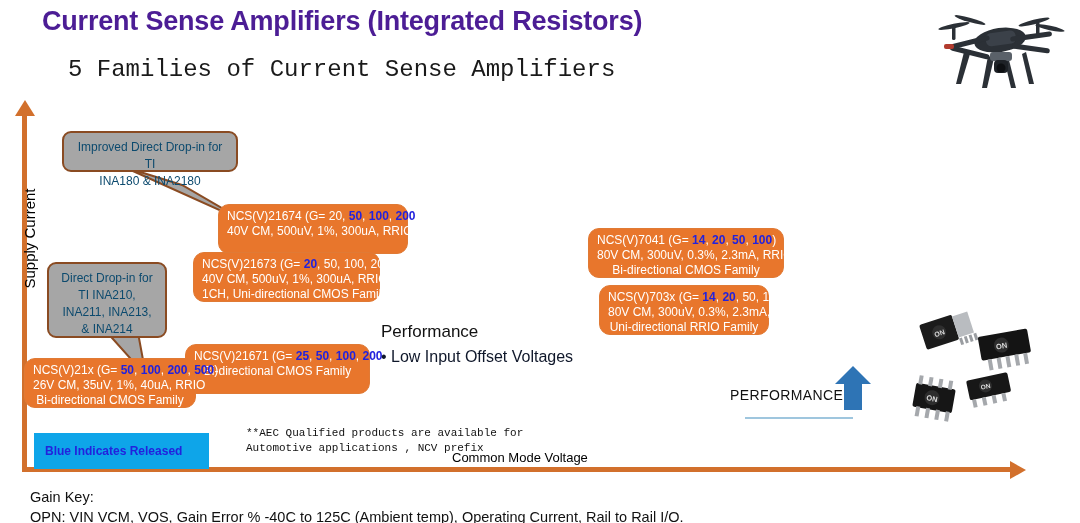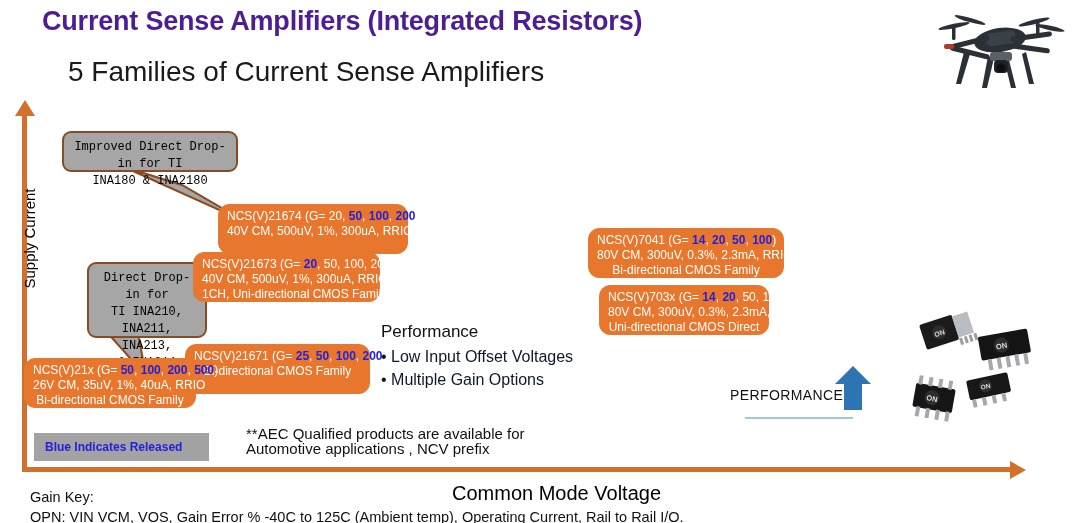--- a/index.html
+++ b/index.html
@@ -13,21 +13,21 @@
   .stage{position:absolute;inset:0;}
 
   
   .title{
     position:absolute;left:42px;top:6px;
     font-size:27px;font-weight:bold;color:#4c1d95;
     letter-spacing:-0.2px;white-space:nowrap;
   }
   .subtitle{
     position:absolute;left:68px;top:56px;
-    font-size:28px;color:#1a1a1a;white-space:nowrap;
+    font-size:24px;color:#1a1a1a;white-space:nowrap;font-family:Liberation Mono, monospace;
   }
 
   
   .axis-v{
     position:absolute;left:22px;top:112px;width:5px;height:360px;
     background:#d2702c;
   }
   .axis-v-head{
     position:absolute;left:15px;top:100px;width:0;height:0;
     border-left:10px solid transparent;border-right:10px solid transparent;
@@ -41,22 +41,22 @@
     position:absolute;left:1010px;top:461px;width:0;height:0;
     border-top:9px solid transparent;border-bottom:9px solid transparent;
     border-left:16px solid #d2702c;
   }
   .axis-label-y{
     position:absolute;left:-26px;top:230px;width:110px;
     transform:rotate(-90deg);
     text-align:center;font-size:15px;color:#000;
   }
   .axis-label-x{
-    position:absolute;left:452px;top:482px;
-    font-size:20px;color:#000;
+    position:absolute;left:452px;top:450px;
+    font-size:13px;color:#000;
   }
 
   
   .obox{
     position:absolute;
     background:#e8762c;
     border:1.5px solid #e07a35;
     border-radius:11px;
     color:#ffffff;
     text-align:center;
@@ -68,48 +68,47 @@
   }
   .obox .hl{color:#2222dd;font-weight:bold;}
   .obox .ln{display:block;}
 
   
   .callout{
     position:absolute;
     background:#a6a6a6;
     border:2px solid #8a4b22;
     border-radius:9px;
-    color:#000000;
+    color:#0c4a6e;
     text-align:center;
     font-size:12px;
     line-height:17px;
     padding:6px 10px;
     box-sizing:border-box;
-    font-family:Liberation Mono, monospace;
   }
 
   
   .perf-head{position:absolute;left:381px;top:322px;font-size:17px;color:#111;}
   .perf-list{position:absolute;left:381px;top:345px;font-size:16px;color:#0f172a;line-height:23px;}
   .perf-list div{white-space:nowrap;}
 
   
   .legend{
-    position:absolute;left:34px;top:433px;width:175px;height:28px;
-    background:#a3a3a3;
+    position:absolute;left:34px;top:433px;width:175px;height:36px;
+    background:#0ea5e9;
     display:flex;align-items:center;
   }
   .legend span{
     font-size:12px;color:#2222dd;font-weight:bold;padding-left:11px;
   }
 
   
   .footnote{
     position:absolute;left:246px;top:426px;
-    font-size:15px;color:#111;line-height:15px;
+    font-size:11px;color:#111;line-height:15px;font-family:Liberation Mono, monospace;
   }
 
   
   .specs{
     position:absolute;left:30px;top:487px;
     font-size:14.5px;color:#111;line-height:20px;
   }
 
   
   .perf-word{
@@ -171,21 +170,21 @@
     <polygon points="6,2 126,56 64,20" fill="#a6a6a6" stroke="#8a4b22" stroke-width="2"></polygon>
   </svg>
   <div class="callout" style="left:62px;top:131px;width:176px;height:41px;">
     <div>Improved Direct Drop-in for TI</div>
     <div>INA180 &amp; INA2180</div>
   </div>
 
   <svg style="position:absolute;left:92px;top:318px;width:70px;height:62px;" viewBox="0 0 70 62">
     <polygon points="4,2 54,58 44,4" fill="#a6a6a6" stroke="#8a4b22" stroke-width="2"></polygon>
   </svg>
-  <div class="callout" style="left:47px;top:262px;width:120px;height:76px;margin-left:40px;">
+  <div class="callout" style="left:47px;top:262px;width:120px;height:76px;">
     <div>Direct Drop-in for</div>
     <div>TI INA210,</div>
     <div>INA211, INA213,</div>
     <div>&amp; INA214</div>
   </div>
 
   <div class="obox" id="p0" style="left:218px;top:204px;width:190px;height:50px;">
     <span class="ln">NCS(V)21674 (G= <span>20</span>, <span class="hl">50</span>, <span class="hl">100</span>, <span class="hl">200</span>)</span>
     <span class="ln">40V CM, 500uV, 1%, 300uA, RRIO</span>
   </div>
@@ -209,27 +208,26 @@
 
   <div class="obox" id="p4" style="left:588px;top:228px;width:196px;height:50px;">
     <span class="ln">NCS(V)7041 (G= <span class="hl">14</span>, <span class="hl">20</span>, <span class="hl">50</span>, <span class="hl">100</span>)</span>
     <span class="ln">80V CM, 300uV, 0.3%, 2.3mA, RRIO</span>
     <span class="ln">Bi-directional CMOS Family</span>
   </div>
 
   <div class="obox" id="p5" style="left:599px;top:285px;width:170px;height:50px;">
     <span class="ln">NCS(V)703x (G= <span class="hl">14</span>, <span class="hl">20</span>, <span>50</span>, <span>100</span>)</span>
     <span class="ln">80V CM, 300uV, 0.3%, 2.3mA, RRIO</span>
-    <span class="ln">Uni-directional CMOS Direct</span>
+    <span class="ln">Uni-directional RRIO Family</span>
   </div>
 
   <div class="perf-head">Performance</div>
   <div class="perf-list" id="perf-list">
       <div>• Low Input Offset Voltages</div>
-      <div>• Multiple Gain Options</div>
     </div>
 
   <div class="perf-word">PERFORMANCE</div>
   <svg class="perf-arrow" viewBox="0 0 36 44">
     <polygon points="18,0 36,18 27,18 27,44 9,44 9,18 0,18" fill="#2e74b5"></polygon>
   </svg>
   <div class="perf-underline"></div>
 
   <svg class="chips" viewBox="0 0 176 116">
     <g>

